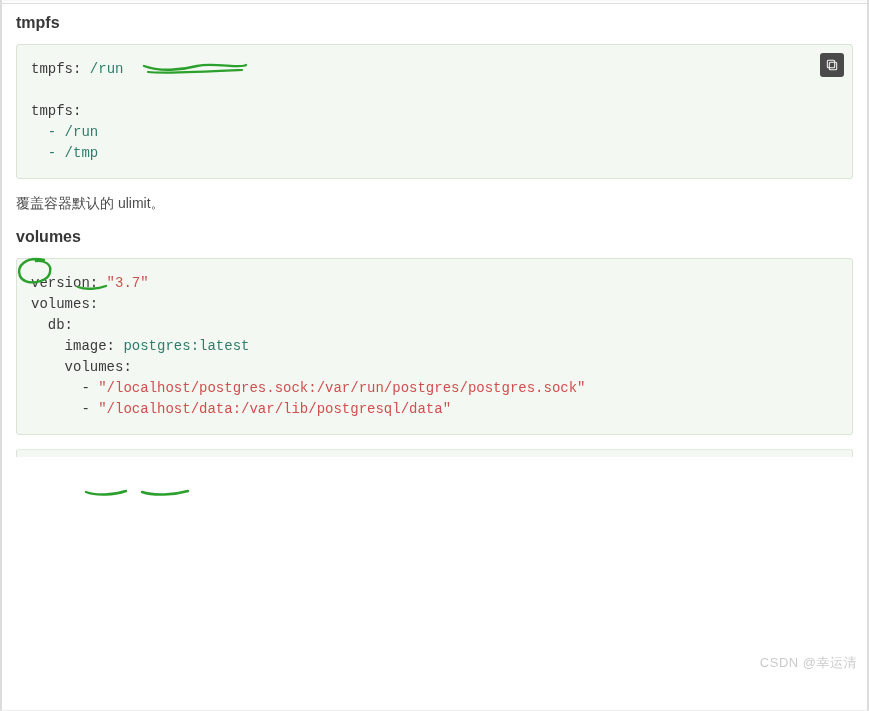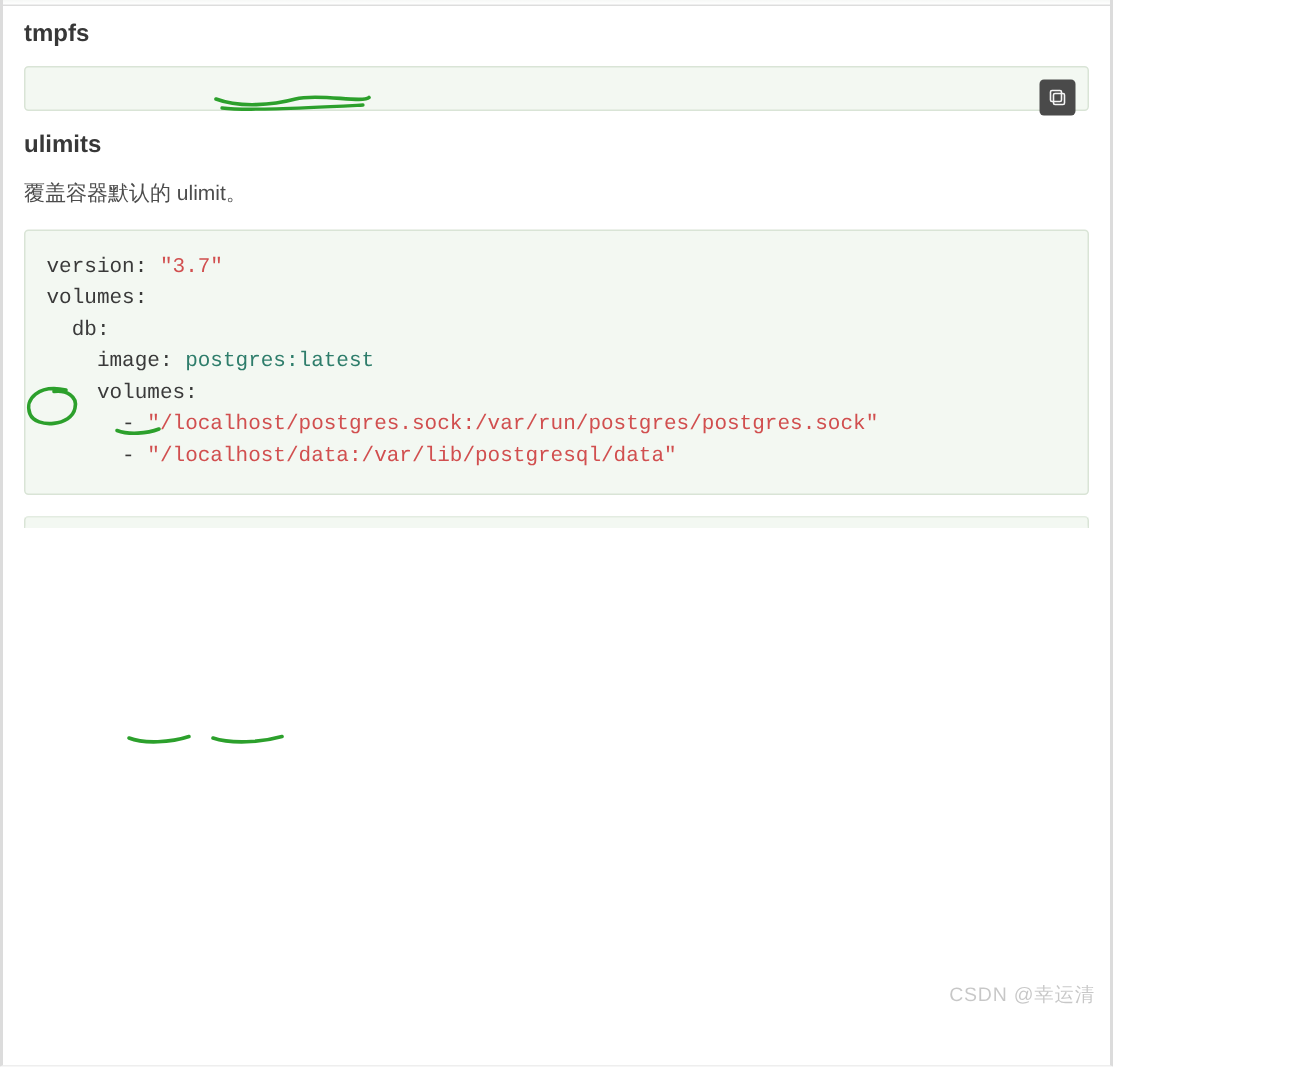--- a/index.html
+++ b/index.html
@@ -5,21 +5,21 @@
   * { box-sizing: border-box; }
   body {
     margin: 0;
     font-family: -apple-system, BlinkMacSystemFont, "Segoe UI", "PingFang SC", "Microsoft YaHei", sans-serif;
     font-size: 14px;
     color: #333;
     background: #fff;
   }
   .page {
     position: relative;
-    width: 742px;
+    width: 869px;
     height: 711px;
     border-left: 2px solid #dcdcdc;
     border-right: 2px solid #dcdcdc;
     border-bottom: 1px solid #eee;
     padding: 4px 14px 10px 14px;
     overflow: hidden;
   }
   .top-edge {
     height: 4px;
     border-bottom: 1px solid #ddd;
@@ -105,25 +105,30 @@
   <div class="top-edge"></div>
 
   <h3 class="section-title">tmpfs</h3>
   <div class="codeblock">
     <div class="copy-btn">
       <svg viewBox="0 0 24 24">
           <rect x="8" y="8" width="11" height="11" rx="1.5"></rect>
           <rect x="5" y="5" width="11" height="11" rx="1.5"></rect>
         </svg>
     </div>
+<pre><span class="k">tmpfs:</span><span class="n"> /run</span>
+
+<span class="k">tmpfs:</span>
+<span class="n">  - /run</span>
+<span class="n">  - /tmp</span></pre>
   </div>
 
-  <h3 class="section-title">ulimits</h3>
   <p class="desc">覆盖容器默认的 ulimit。</p>
 
+  <h3 class="section-title">volumes</h3>
   <div class="codeblock">
 <pre><span class="k">version:</span><span class="s"> "3.7"</span>
 <span class="k">volumes:</span>
 <span class="k">  db:</span>
 <span class="k">    image:</span><span class="n"> postgres:latest</span>
 <span class="k">    volumes:</span>
 <span class="p">      - </span><span class="s">"/localhost/postgres.sock:/var/run/postgres/postgres.sock"</span>
 <span class="p">      - </span><span class="s">"/localhost/data:/var/lib/postgresql/data"</span></pre>
   </div>
 

